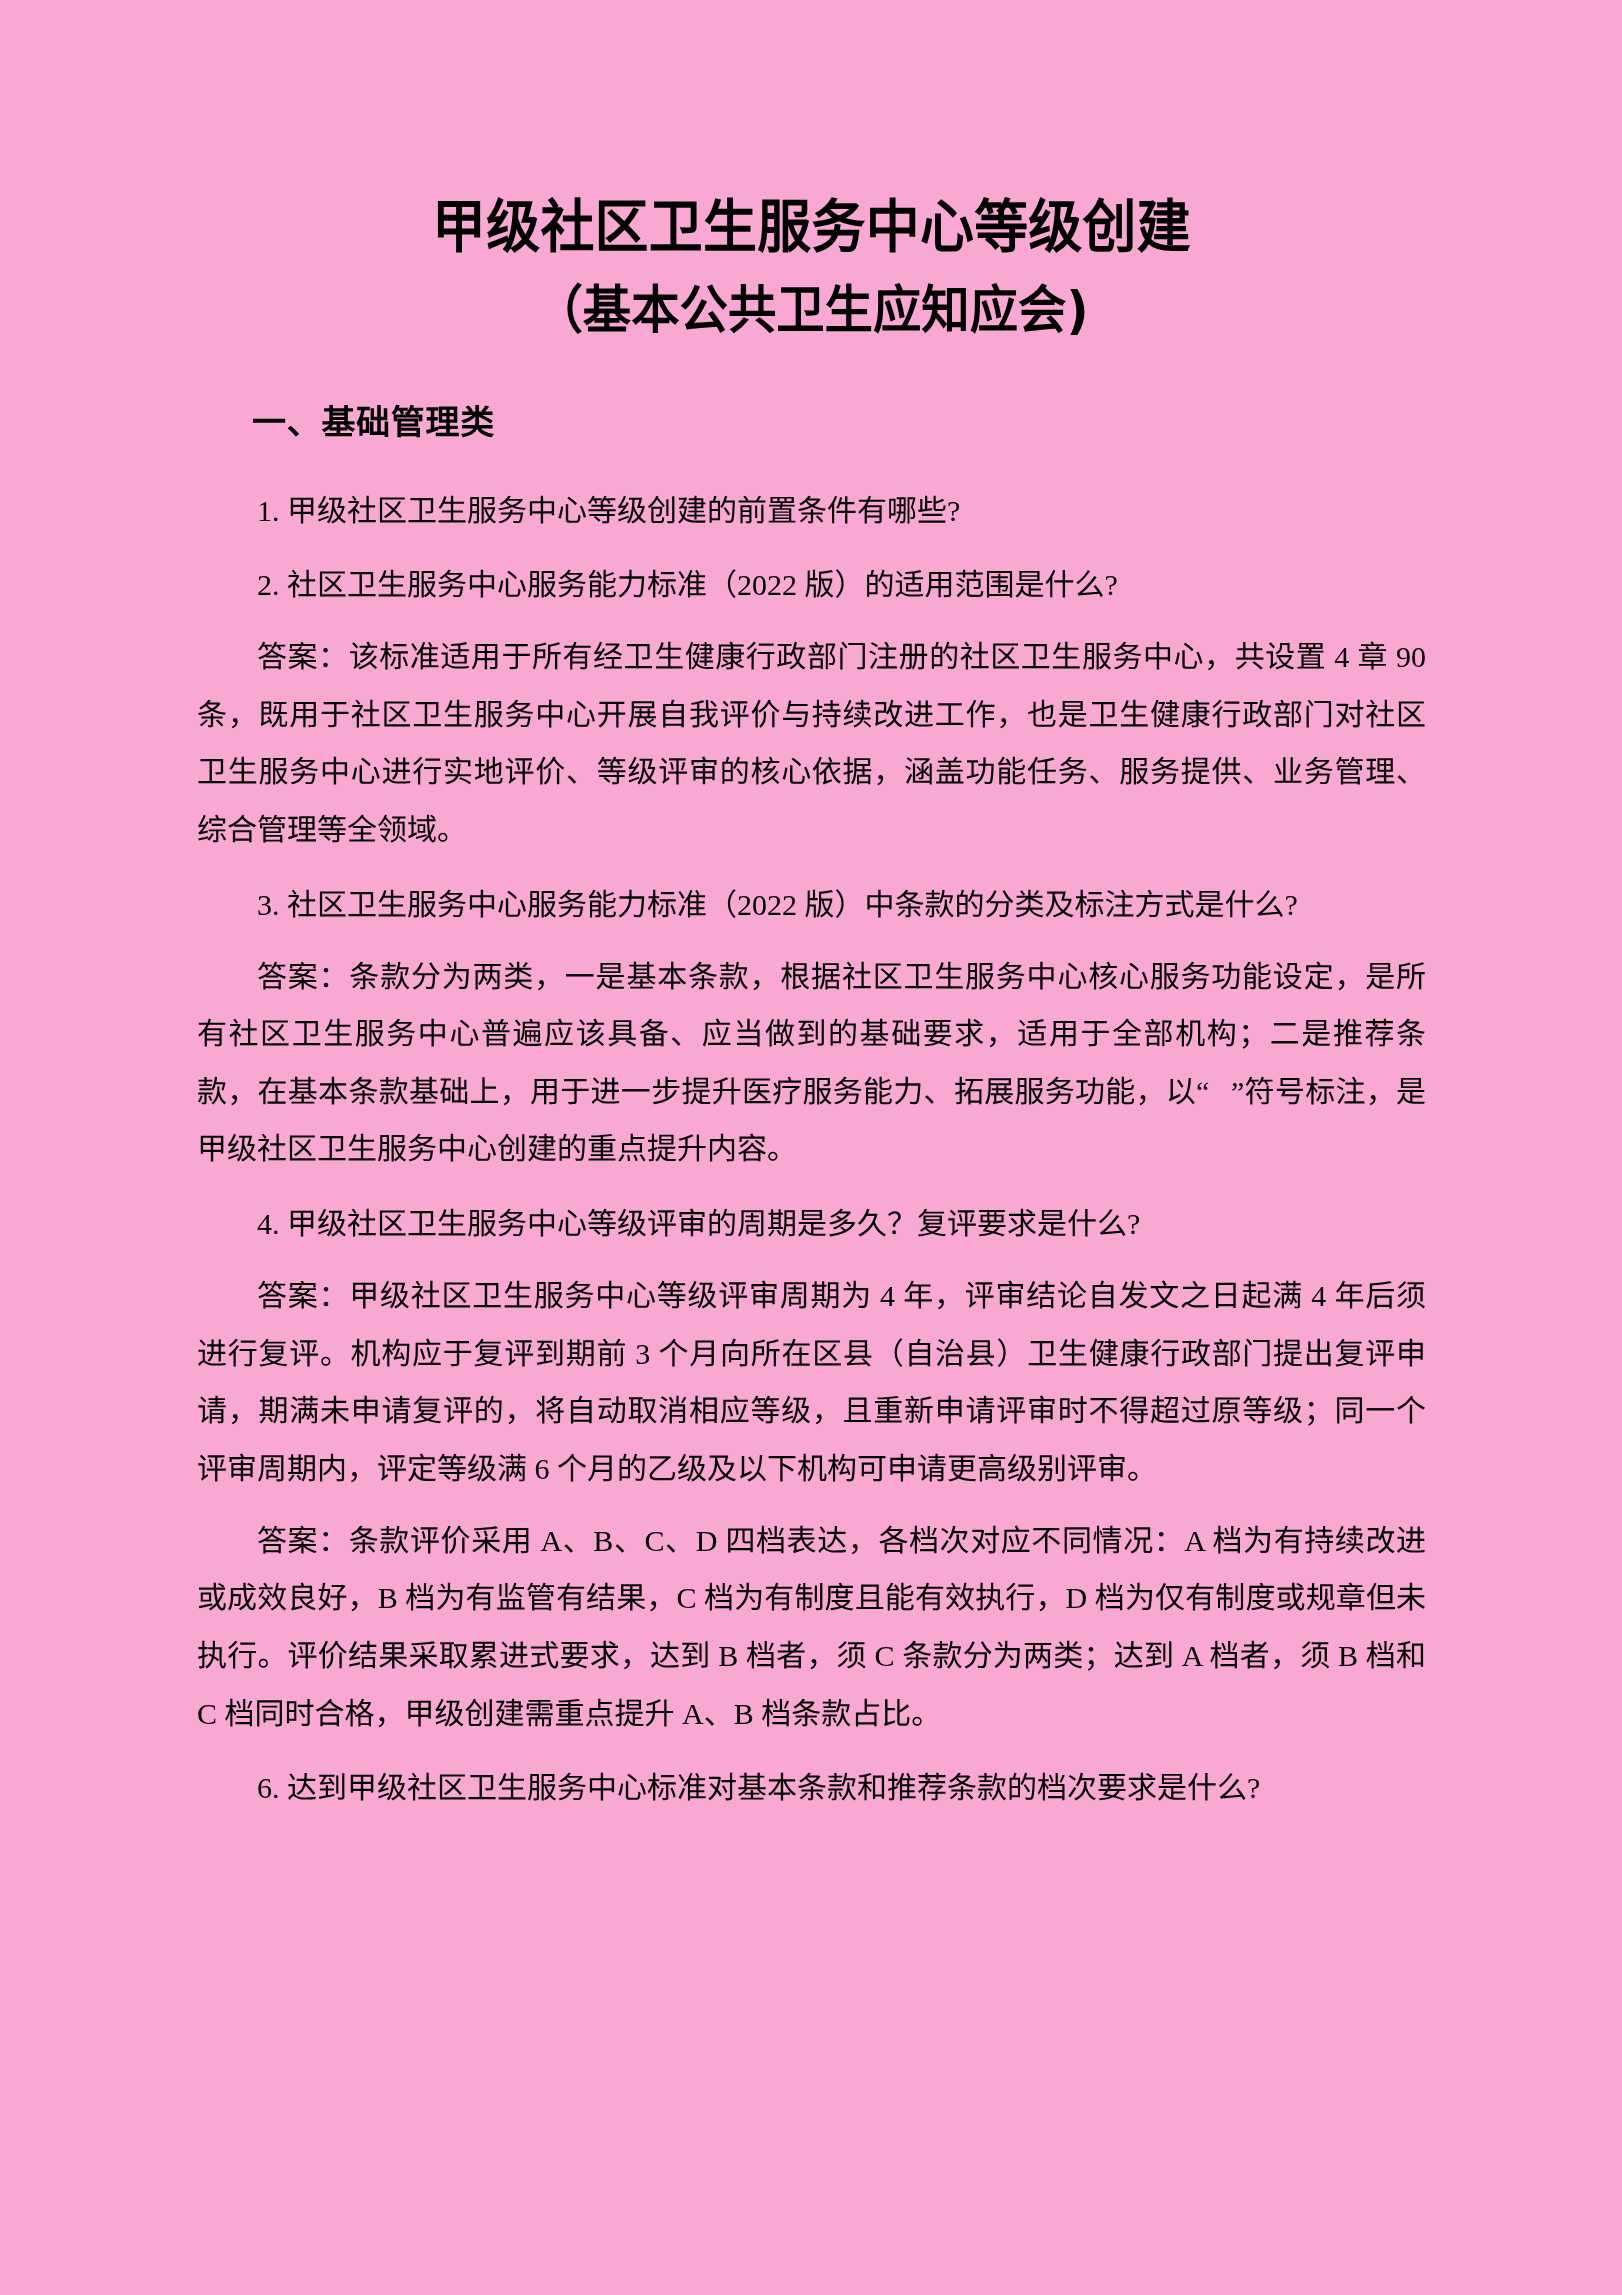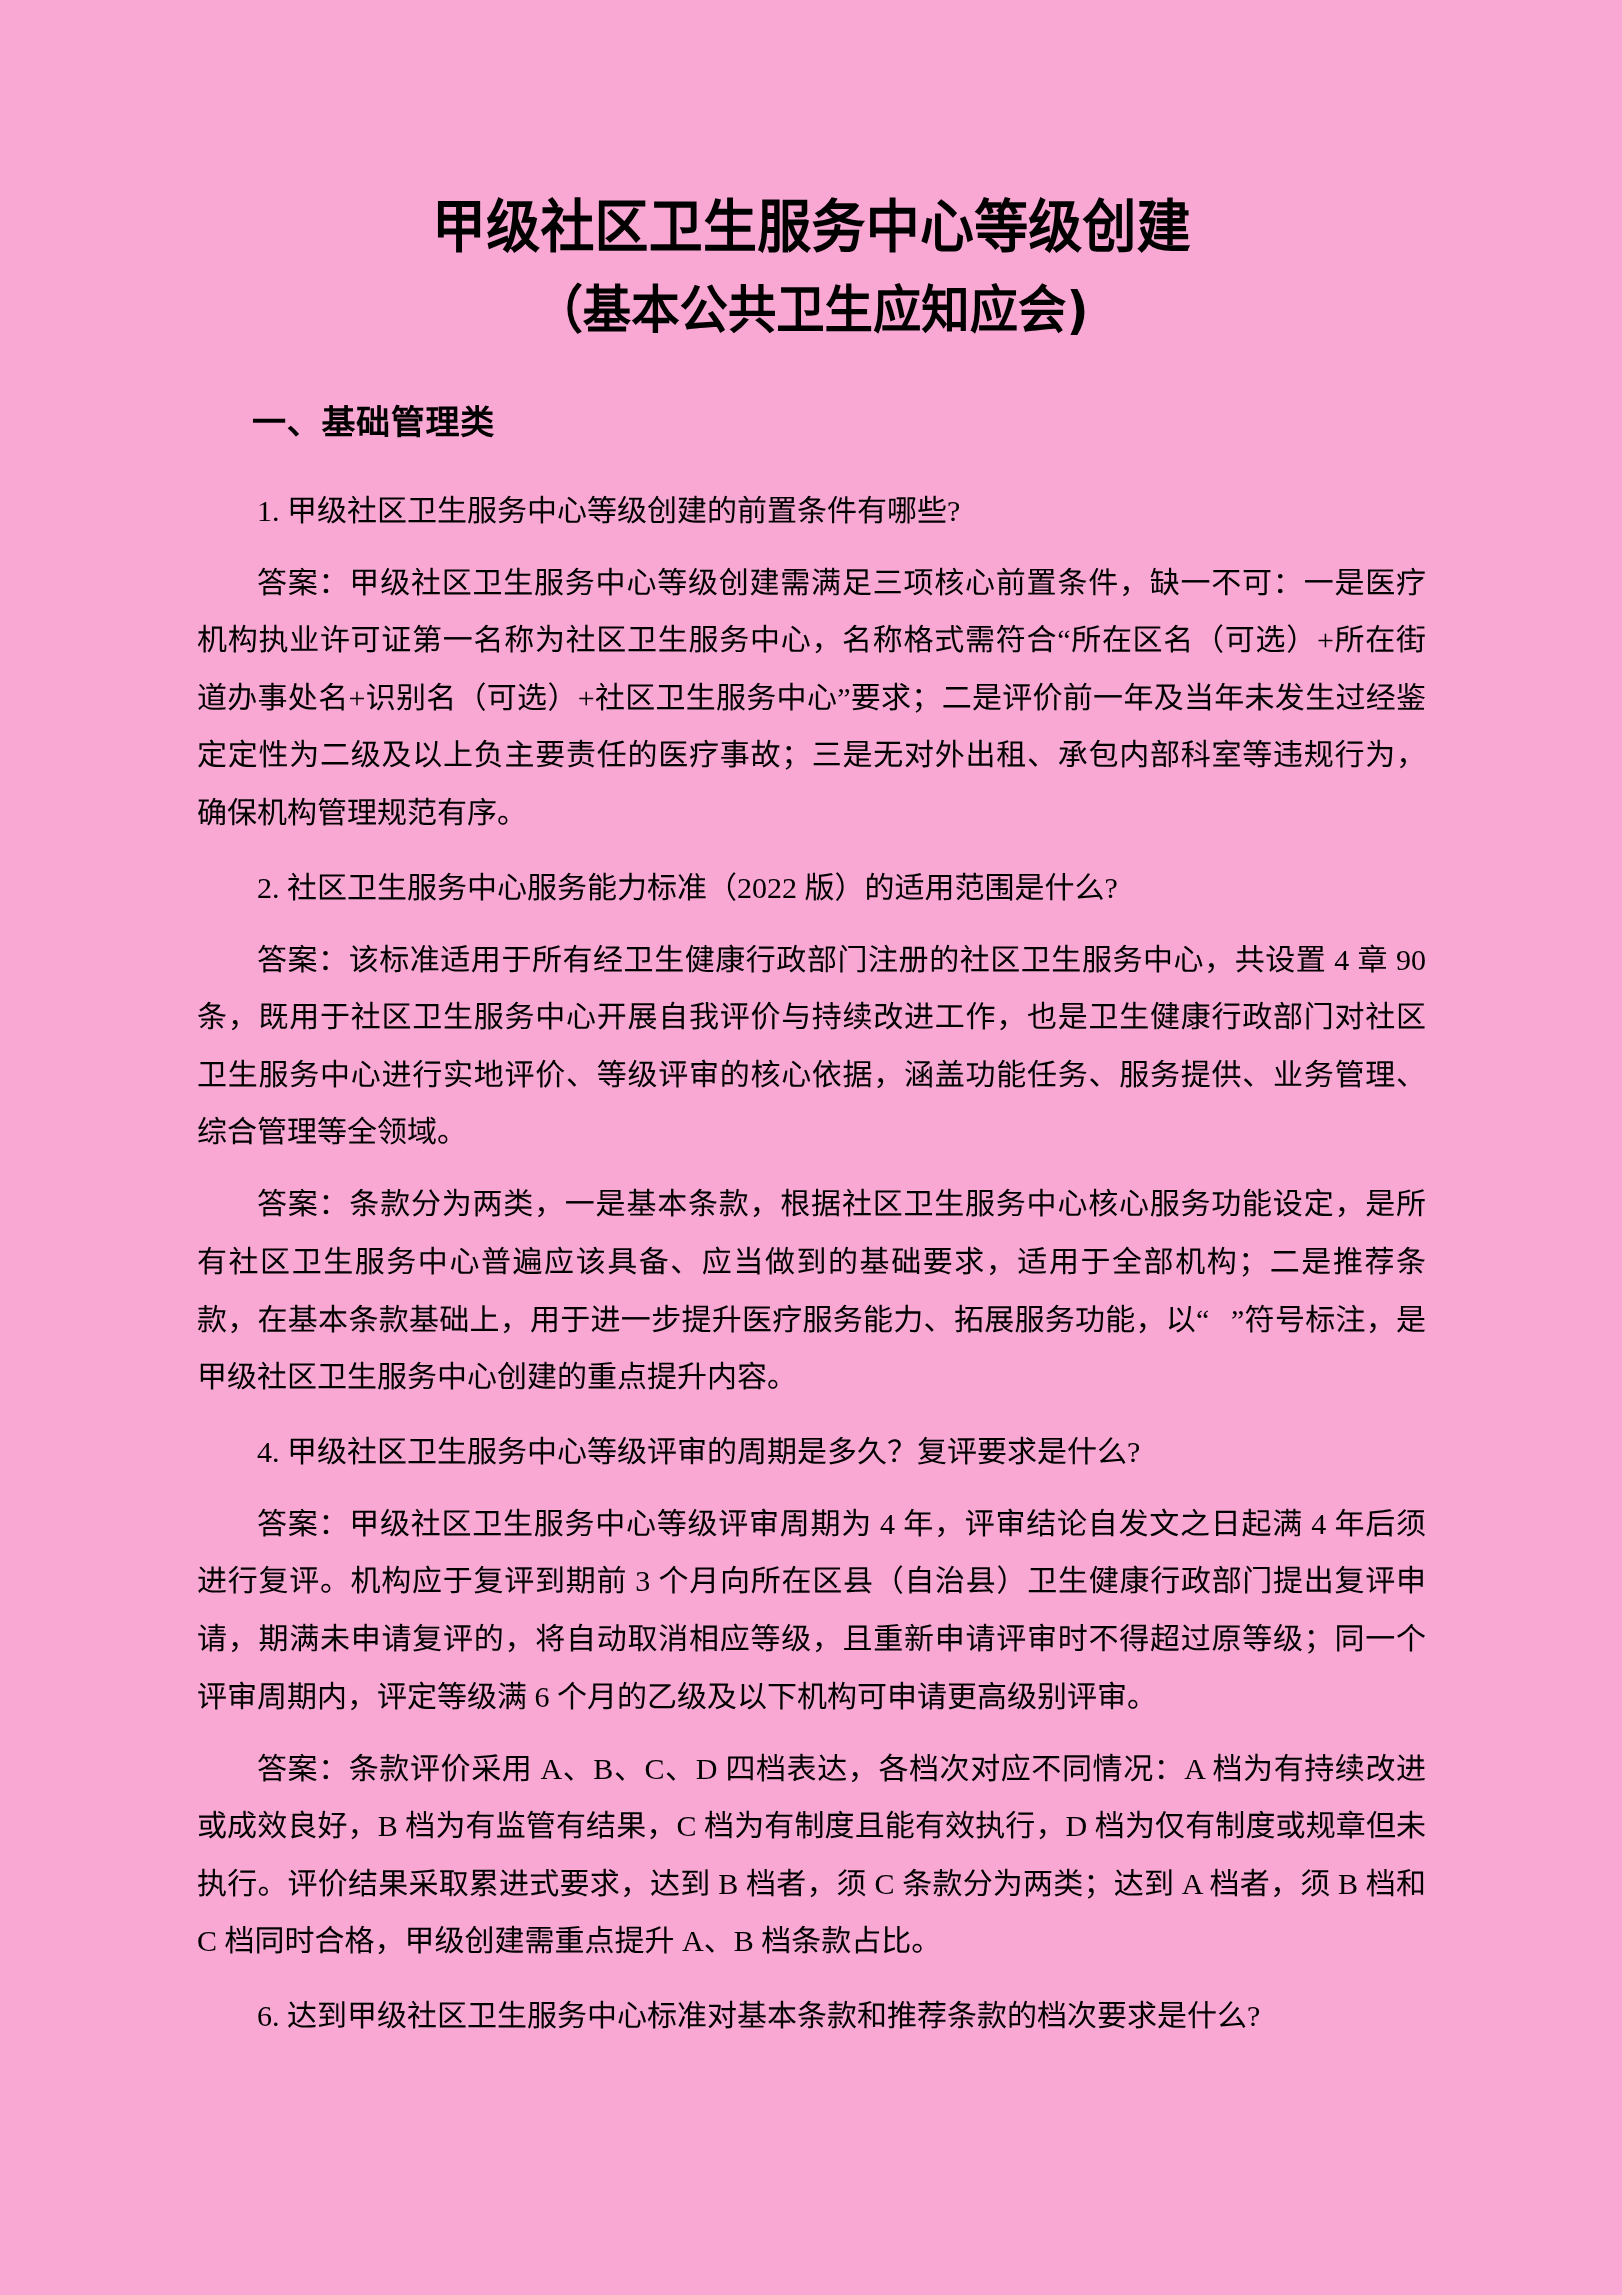--- a/index.html
+++ b/index.html
@@ -106,29 +106,29 @@
   <h1 class="doc-title">甲级社区卫生服务中心等级创建</h1>
 
   <h2 class="doc-subtitle">（基本公共卫生应知应会)</h2>
 
   <h3 class="section-heading">一、基础管理类</h3>
 
   <div class="qa-list">
 
     <div class="qa-block">
       <p class="q-line">1. 甲级社区卫生服务中心等级创建的前置条件有哪些?</p>
-      <p class="a-line">答案：甲级社区卫生服务中心等级创建需满足三项核心前置条件，缺一不可：一是医疗机构执业许可证第一名称为社区卫生服务中心，名称格式需符合“所在区名（可选）+所在街道办事处名+识别名（可选）+社区卫生服务中心”要求；二是评价前一年及当年未发生过经鉴定定性为二级及以上负主要责任的医疗事故；三是无对外出租、承包内部科室等违规行为，确保机构管理规范有序。</p>
     </div>
 
     <div class="qa-block">
       <p class="q-line">2. 社区卫生服务中心服务能力标准（2022 版）的适用范围是什么?</p>
       <p class="a-line">答案：该标准适用于所有经卫生健康行政部门注册的社区卫生服务中心，共设置 4 章 90 条，既用于社区卫生服务中心开展自我评价与持续改进工作，也是卫生健康行政部门对社区卫生服务中心进行实地评价、等级评审的核心依据，涵盖功能任务、服务提供、业务管理、综合管理等全领域。</p>
     </div>
 
     <div class="qa-block">
+      <p class="q-line">3. 社区卫生服务中心服务能力标准（2022 版）中条款的分类及标注方式是什么?</p>
       <p class="a-line"><span>答案：条款分为两类，一是基本条款，根据社区卫生服务中心核心服务功能设定，是所有社区卫生服务中心普遍应该具备、应当做到的基础要求，适用于全部机构；二是推荐条款，在基本条款基础上，用于进一步提升医疗服务能力、拓展服务功能，以“</span><span class="blank-glyph"></span><span>”符号标注，是甲级社区卫生服务中心创建的重点提升内容。</span></p>
     </div>
 
     <div class="qa-block">
       <p class="q-line">4. 甲级社区卫生服务中心等级评审的周期是多久？复评要求是什么?</p>
       <p class="a-line">答案：甲级社区卫生服务中心等级评审周期为 4 年，评审结论自发文之日起满 4 年后须进行复评。机构应于复评到期前 3 个月向所在区县（自治县）卫生健康行政部门提出复评申请，期满未申请复评的，将自动取消相应等级，且重新申请评审时不得超过原等级；同一个评审周期内，评定等级满 6 个月的乙级及以下机构可申请更高级别评审。</p>
     </div>
 
     <div class="qa-block">
       <p class="a-line">答案：条款评价采用 A、B、C、D 四档表达，各档次对应不同情况：A 档为有持续改进或成效良好，B 档为有监管有结果，C 档为有制度且能有效执行，D 档为仅有制度或规章但未执行。评价结果采取累进式要求，达到 B 档者，须 C 条款分为两类；达到 A 档者，须 B 档和 C 档同时合格，甲级创建需重点提升 A、B 档条款占比。</p>

